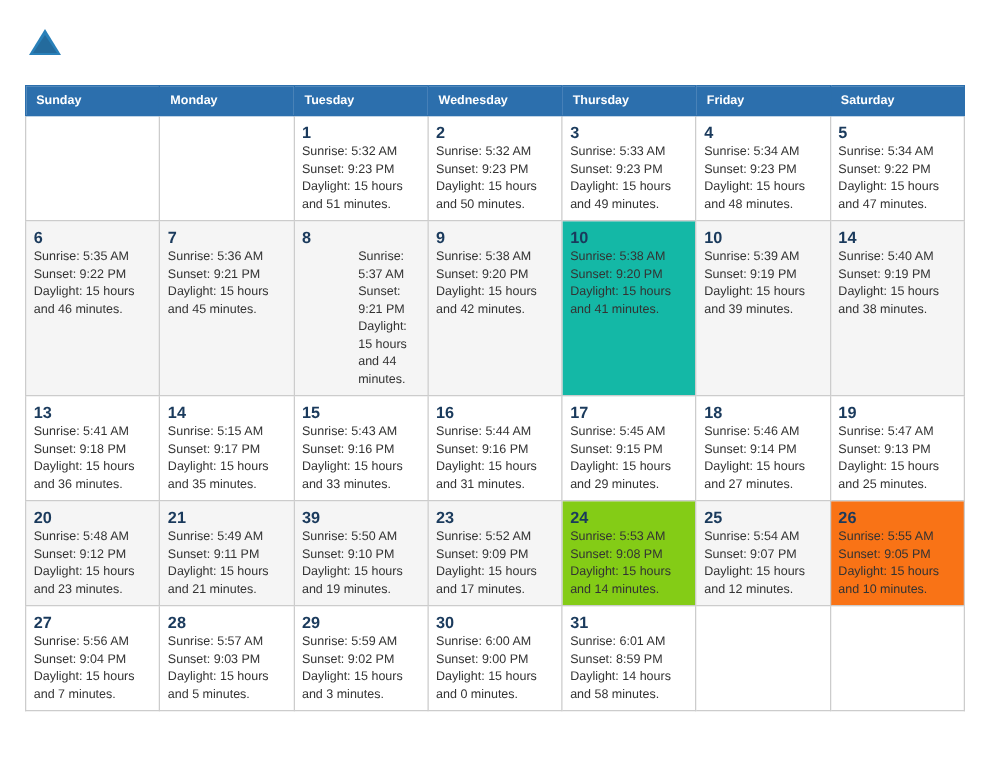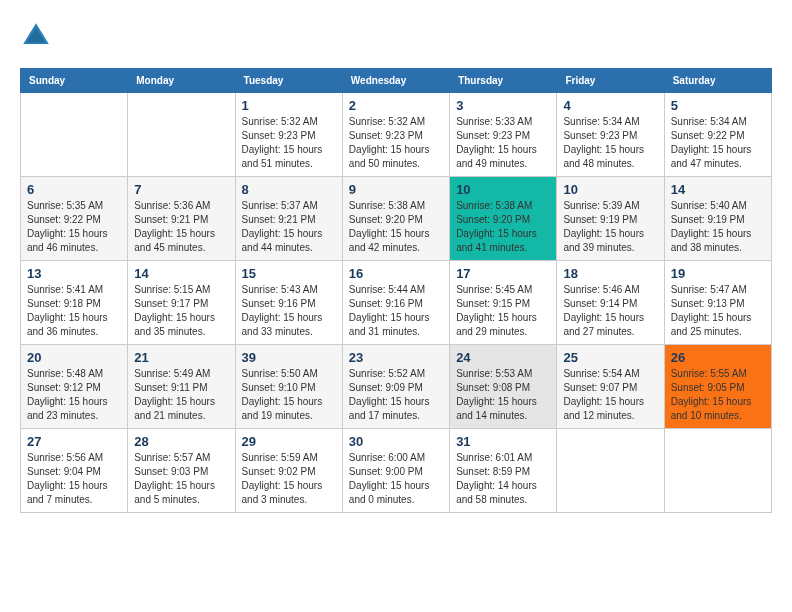--- a/index.html
+++ b/index.html
@@ -157,21 +157,21 @@
 Daylight: 15 hours and 46 minutes.</div>
         </td>
         <td style="background: rgb(245, 245, 245);">
           <span class="day-num">7</span>
           <div class="day-info" style="white-space: pre-line;">Sunrise: 5:36 AM
 Sunset: 9:21 PM
 Daylight: 15 hours and 45 minutes.</div>
         </td>
         <td style="background: rgb(245, 245, 245);">
           <span class="day-num">8</span>
-          <div class="day-info" style="white-space: pre-line;">Sunrise: 5:37 AM
+          <div class="day-info" style="white-space: pre-line; margin-left: 45px;">Sunrise: 5:37 AM
 Sunset: 9:21 PM
 Daylight: 15 hours and 44 minutes.</div>
         </td>
         <td style="background: rgb(245, 245, 245);">
           <span class="day-num">9</span>
           <div class="day-info" style="white-space: pre-line;">Sunrise: 5:38 AM
 Sunset: 9:20 PM
 Daylight: 15 hours and 42 minutes.</div>
         </td>
         <td style="background: #14b8a6;">
@@ -255,21 +255,21 @@
           <div class="day-info" style="white-space: pre-line;">Sunrise: 5:50 AM
 Sunset: 9:10 PM
 Daylight: 15 hours and 19 minutes.</div>
         </td>
         <td style="background: rgb(245, 245, 245);">
           <span class="day-num">23</span>
           <div class="day-info" style="white-space: pre-line;">Sunrise: 5:52 AM
 Sunset: 9:09 PM
 Daylight: 15 hours and 17 minutes.</div>
         </td>
-        <td style="background: #e5e5e5;">
+        <td style="background: #84cc16;">
           <span class="day-num">24</span>
           <div class="day-info" style="white-space: pre-line;">Sunrise: 5:53 AM
 Sunset: 9:08 PM
 Daylight: 15 hours and 14 minutes.</div>
         </td>
         <td style="background: rgb(245, 245, 245);">
           <span class="day-num">25</span>
           <div class="day-info" style="white-space: pre-line;">Sunrise: 5:54 AM
 Sunset: 9:07 PM
 Daylight: 15 hours and 12 minutes.</div>

